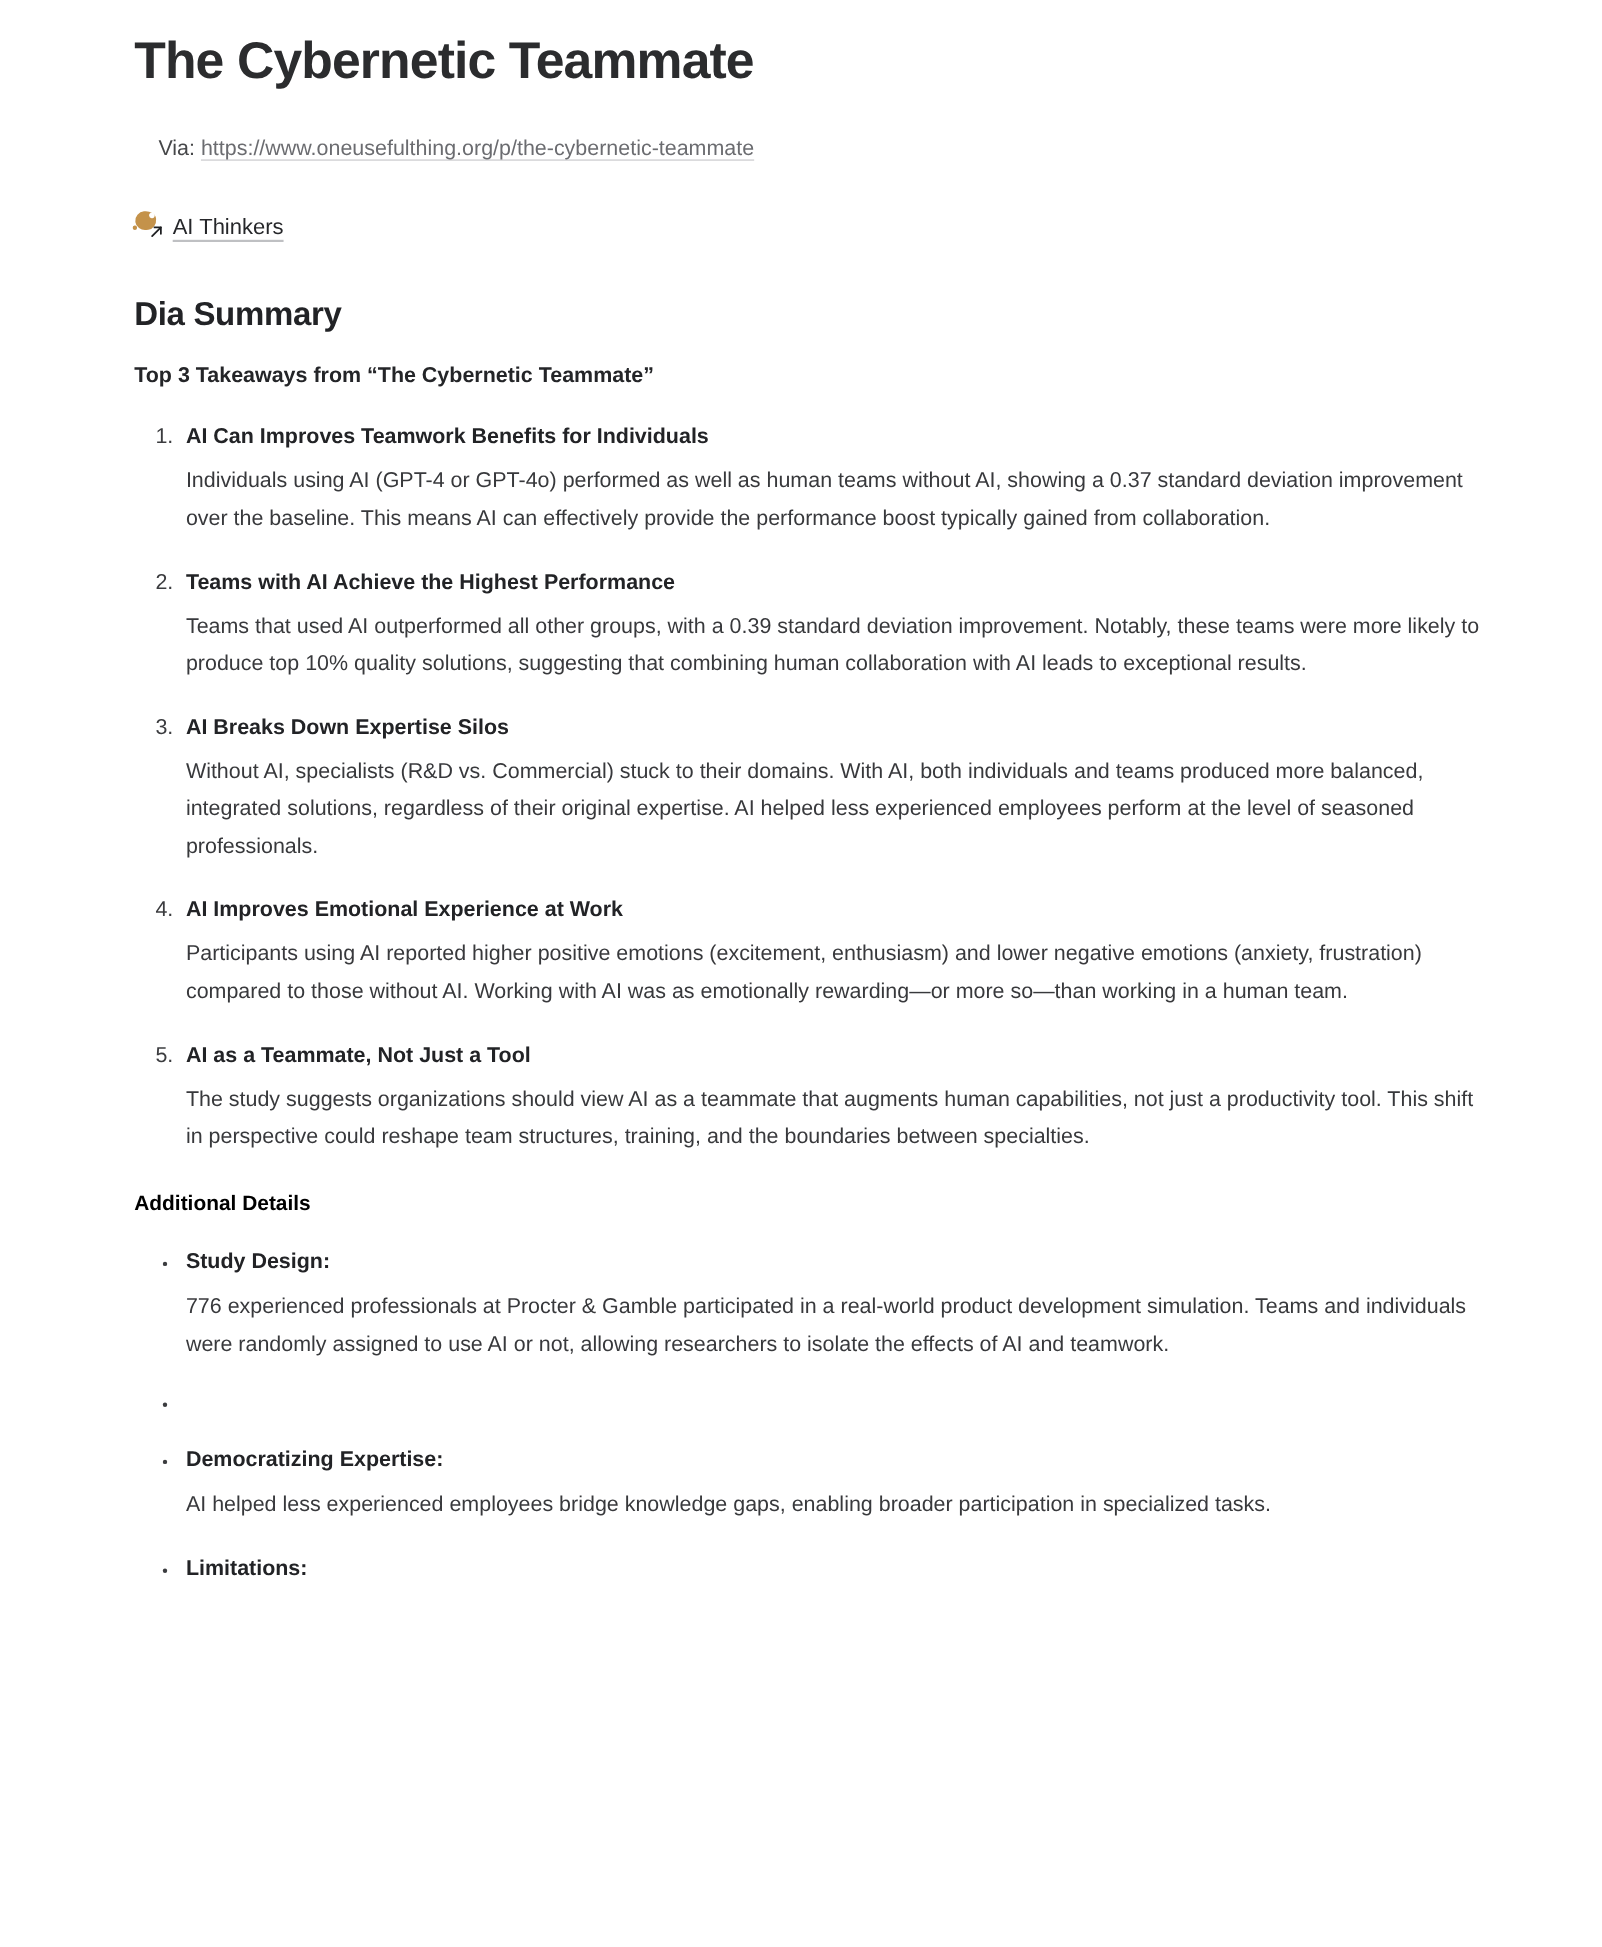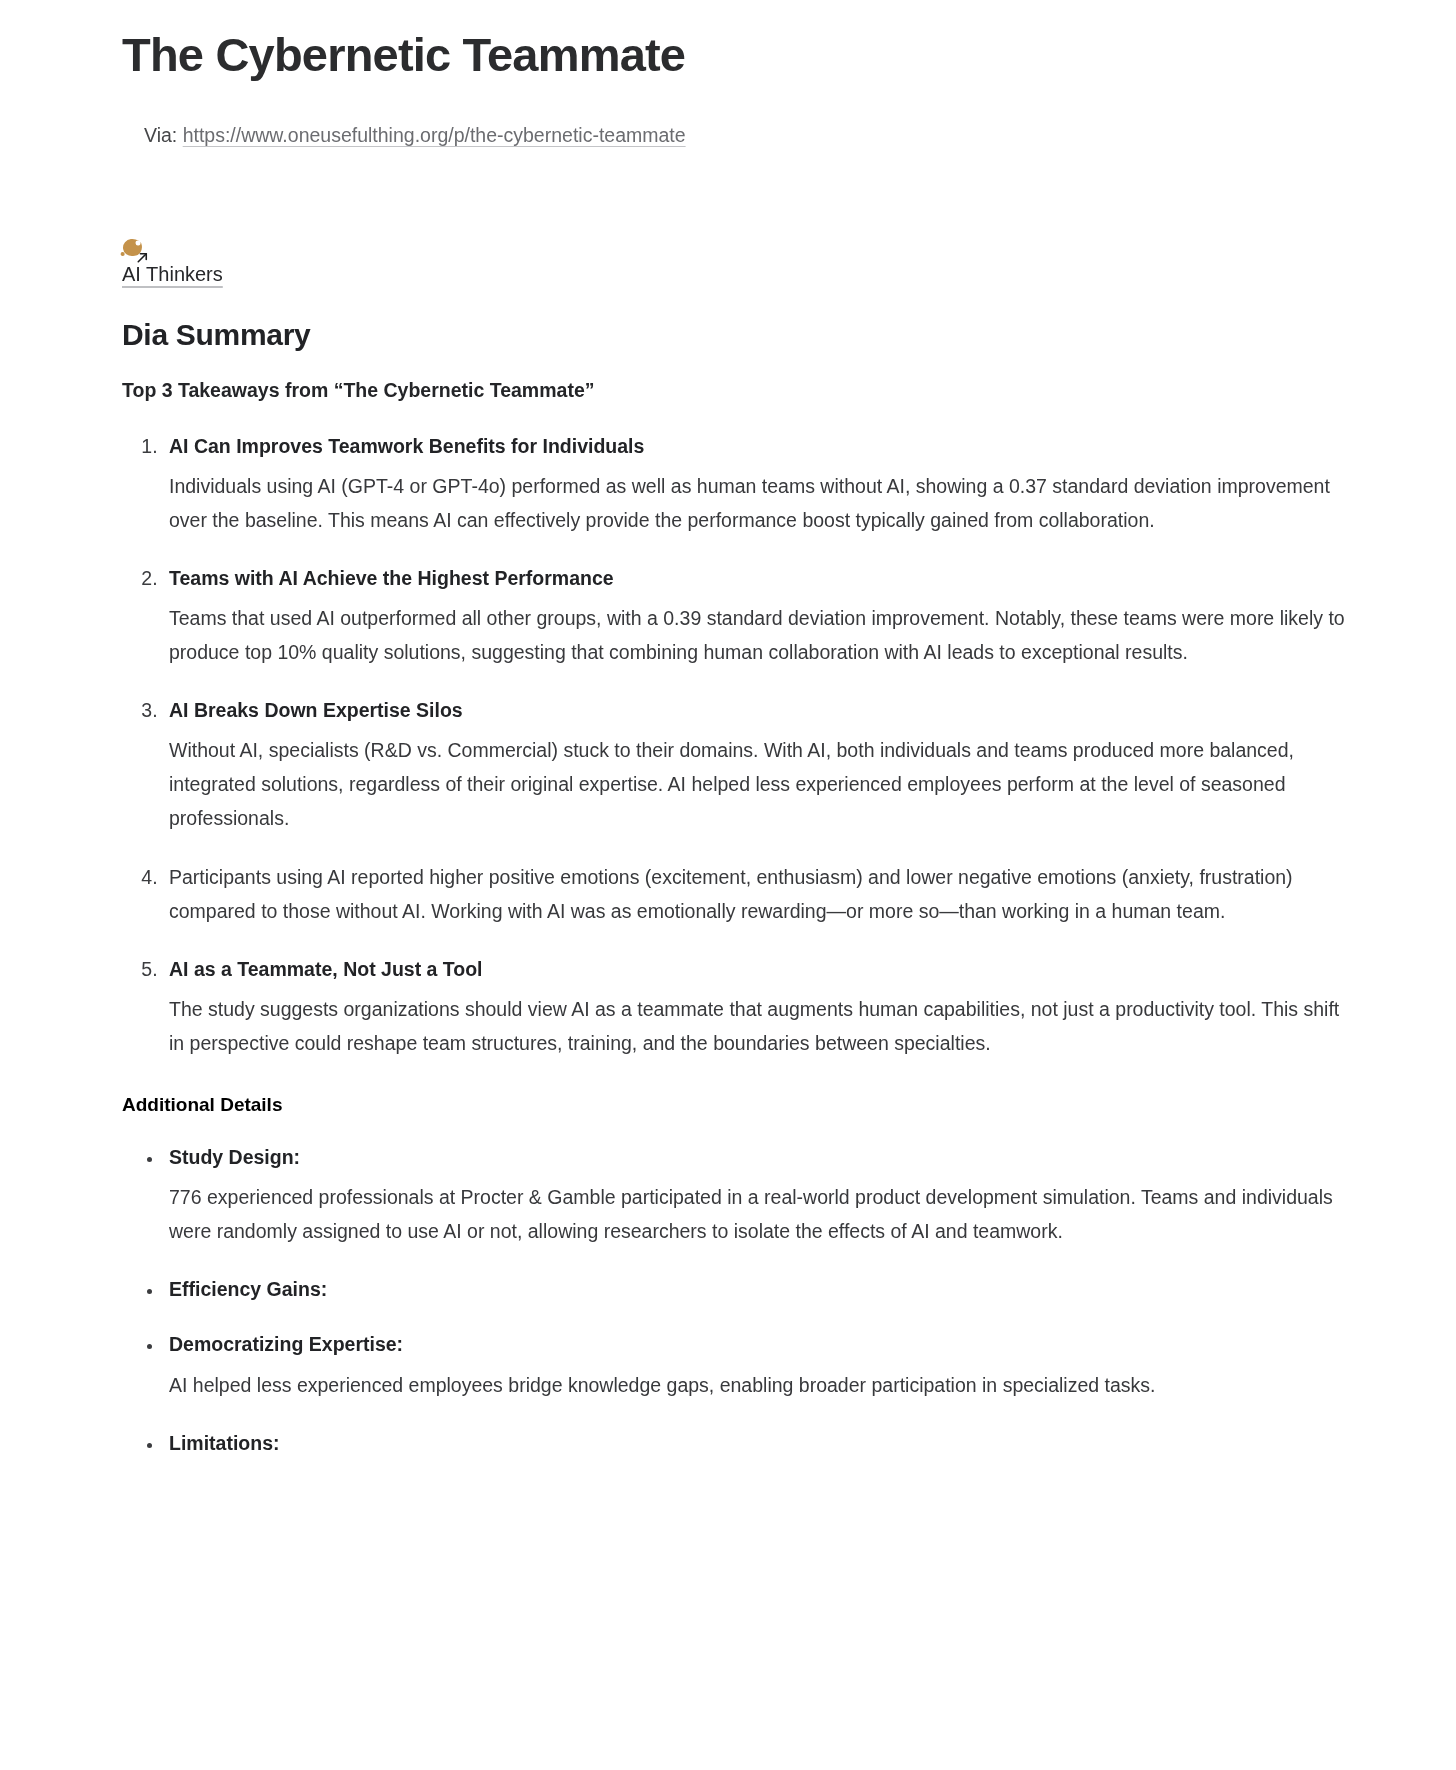--- a/index.html
+++ b/index.html
@@ -48,25 +48,24 @@
   .via-url {
     color: #6b6c70;
     text-decoration: underline;
     text-decoration-color: #c3c4c7;
     text-underline-offset: 4px;
     cursor: pointer;
   }
 
   
   .source-row {
-    margin-top: 89px;
+    margin-top: 40px;
     display: flex;
-    align-items: flex-start;
+    align-items: flex-end;
     height: 28px;
-    flex-direction: column;
   }
   .favicon-wrap {
     position: relative;
     width: 30px;
     height: 26px;
     flex: 0 0 auto;
     margin-right: 5px;
   }
   .favicon-blob {
     position: absolute;
@@ -229,37 +228,37 @@
     </li>
     <li>
       <span class="item-title">Teams with AI Achieve the Highest Performance</span>
       <span class="item-body">Teams that used AI outperformed all other groups, with a 0.39 standard deviation improvement. Notably, these teams were more likely to produce top 10% quality solutions, suggesting that combining human collaboration with AI leads to exceptional results.</span>
     </li>
     <li>
       <span class="item-title">AI Breaks Down Expertise Silos</span>
       <span class="item-body">Without AI, specialists (R&amp;D vs. Commercial) stuck to their domains. With AI, both individuals and teams produced more balanced, integrated solutions, regardless of their original expertise. AI helped less experienced employees perform at the level of seasoned professionals.</span>
     </li>
     <li>
+      <span class="item-title">AI Improves Emotional Experience at Work</span>
       <span class="item-body">Participants using AI reported higher positive emotions (excitement, enthusiasm) and lower negative emotions (anxiety, frustration) compared to those without AI. Working with AI was as emotionally rewarding—or more so—than working in a human team.</span>
     </li>
     <li>
       <span class="item-title">AI as a Teammate, Not Just a Tool</span>
       <span class="item-body">The study suggests organizations should view AI as a teammate that augments human capabilities, not just a productivity tool. This shift in perspective could reshape team structures, training, and the boundaries between specialties.</span>
     </li>
   </ol>
 
   <p class="subsection-heading">Additional Details</p>
 
   <ul class="details">
     <li>
       <span class="item-title">Study Design:</span>
       <span class="item-body">776 experienced professionals at Procter &amp; Gamble participated in a real-world product development simulation. Teams and individuals were randomly assigned to use AI or not, allowing researchers to isolate the effects of AI and teamwork.</span>
     </li>
     <li>
-      <span class="item-title">Efficiency Gains:</span>
     </li>
     <li>
       <span class="item-title">Democratizing Expertise:</span>
       <span class="item-body">AI helped less experienced employees bridge knowledge gaps, enabling broader participation in specialized tasks.</span>
     </li>
     <li>
       <span class="item-title">Limitations:</span>
       <span class="item-body"></span>
     </li>
   </ul>

